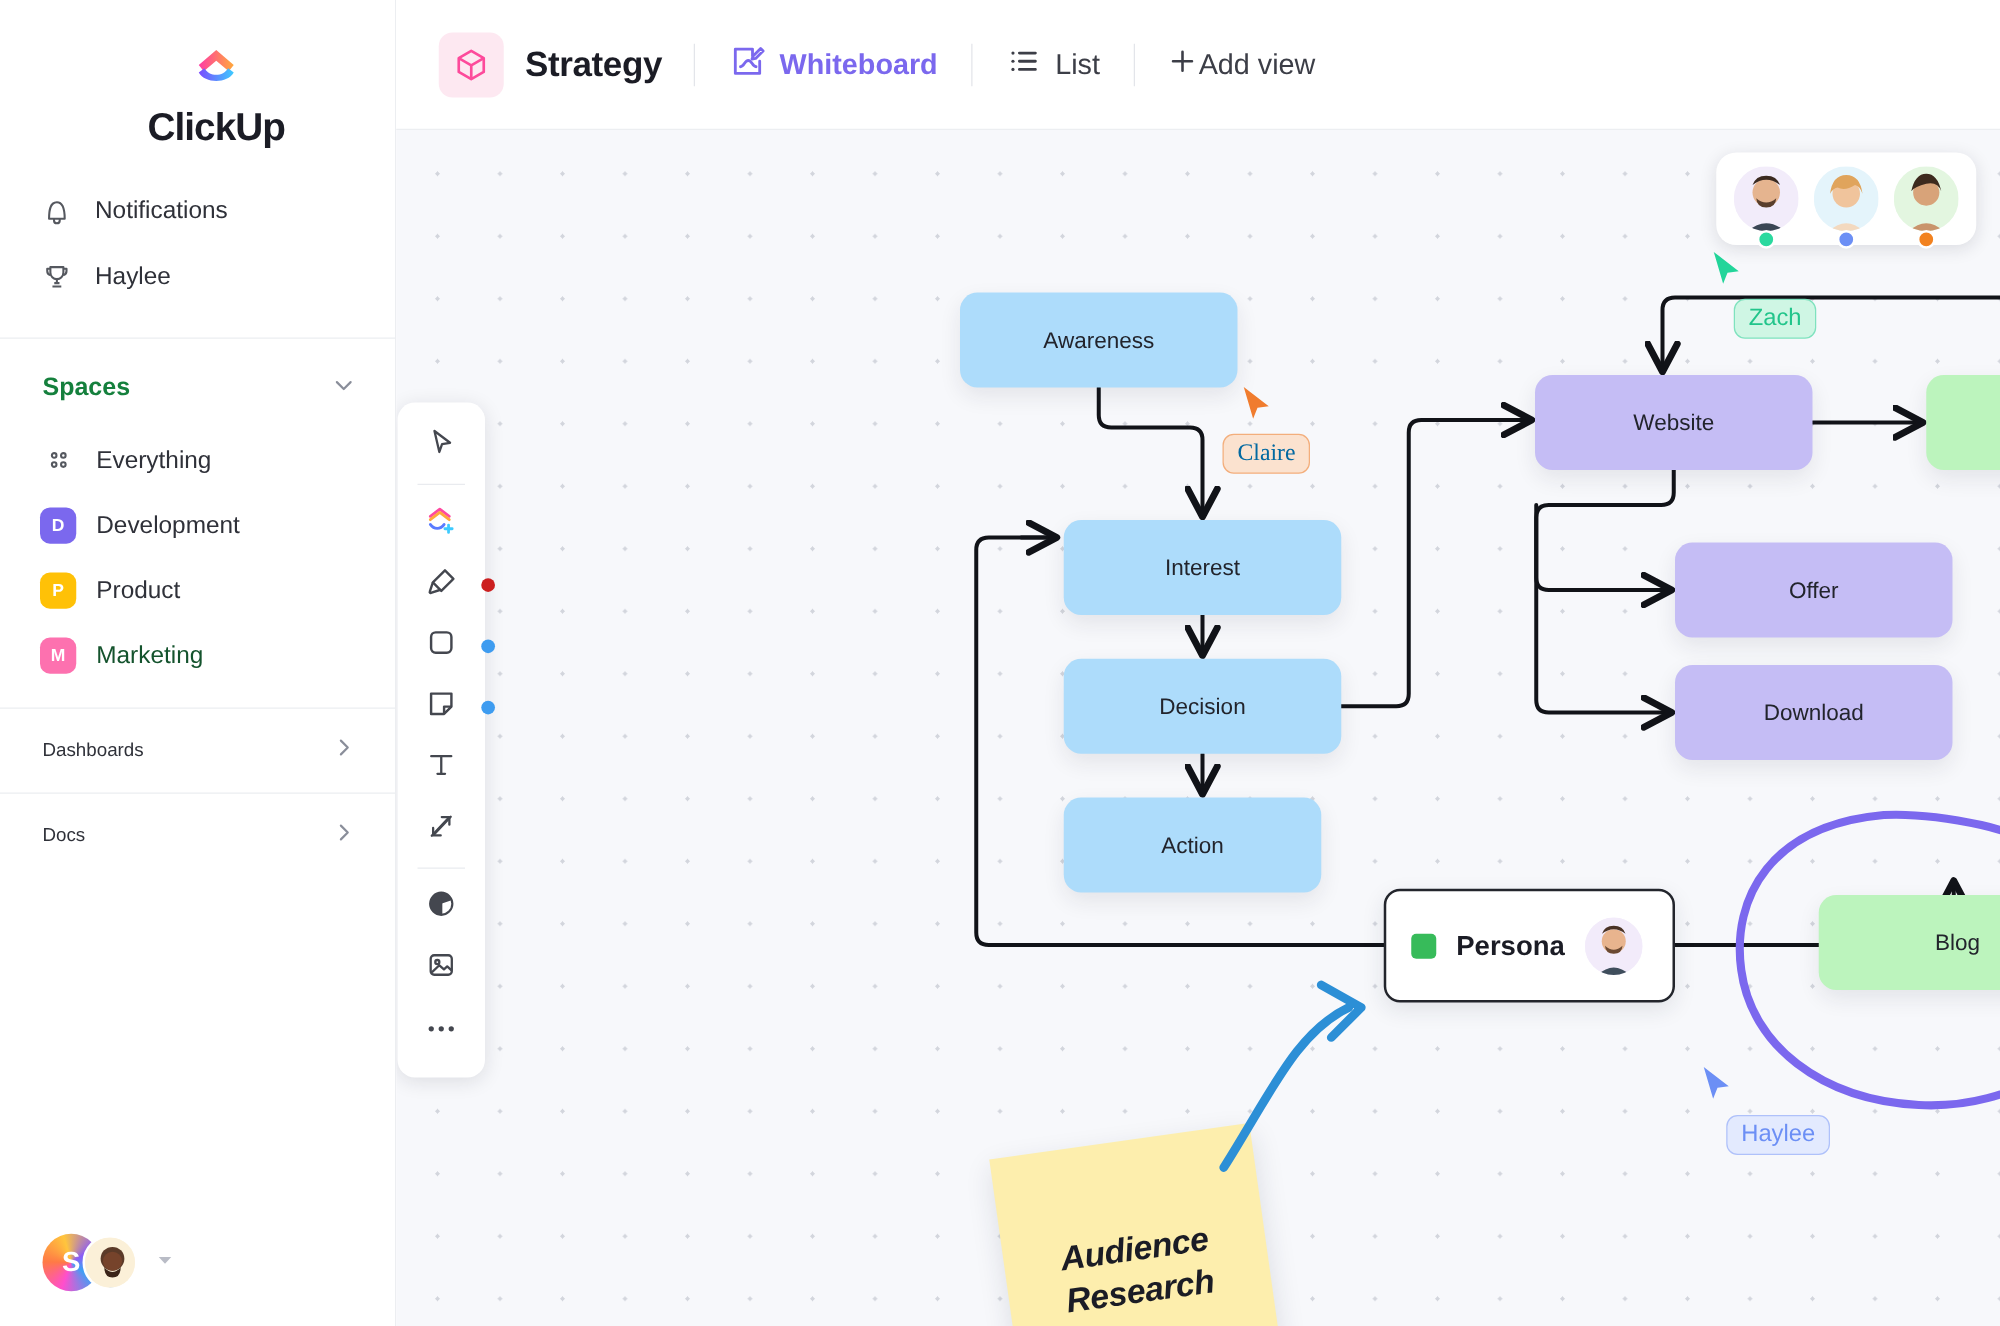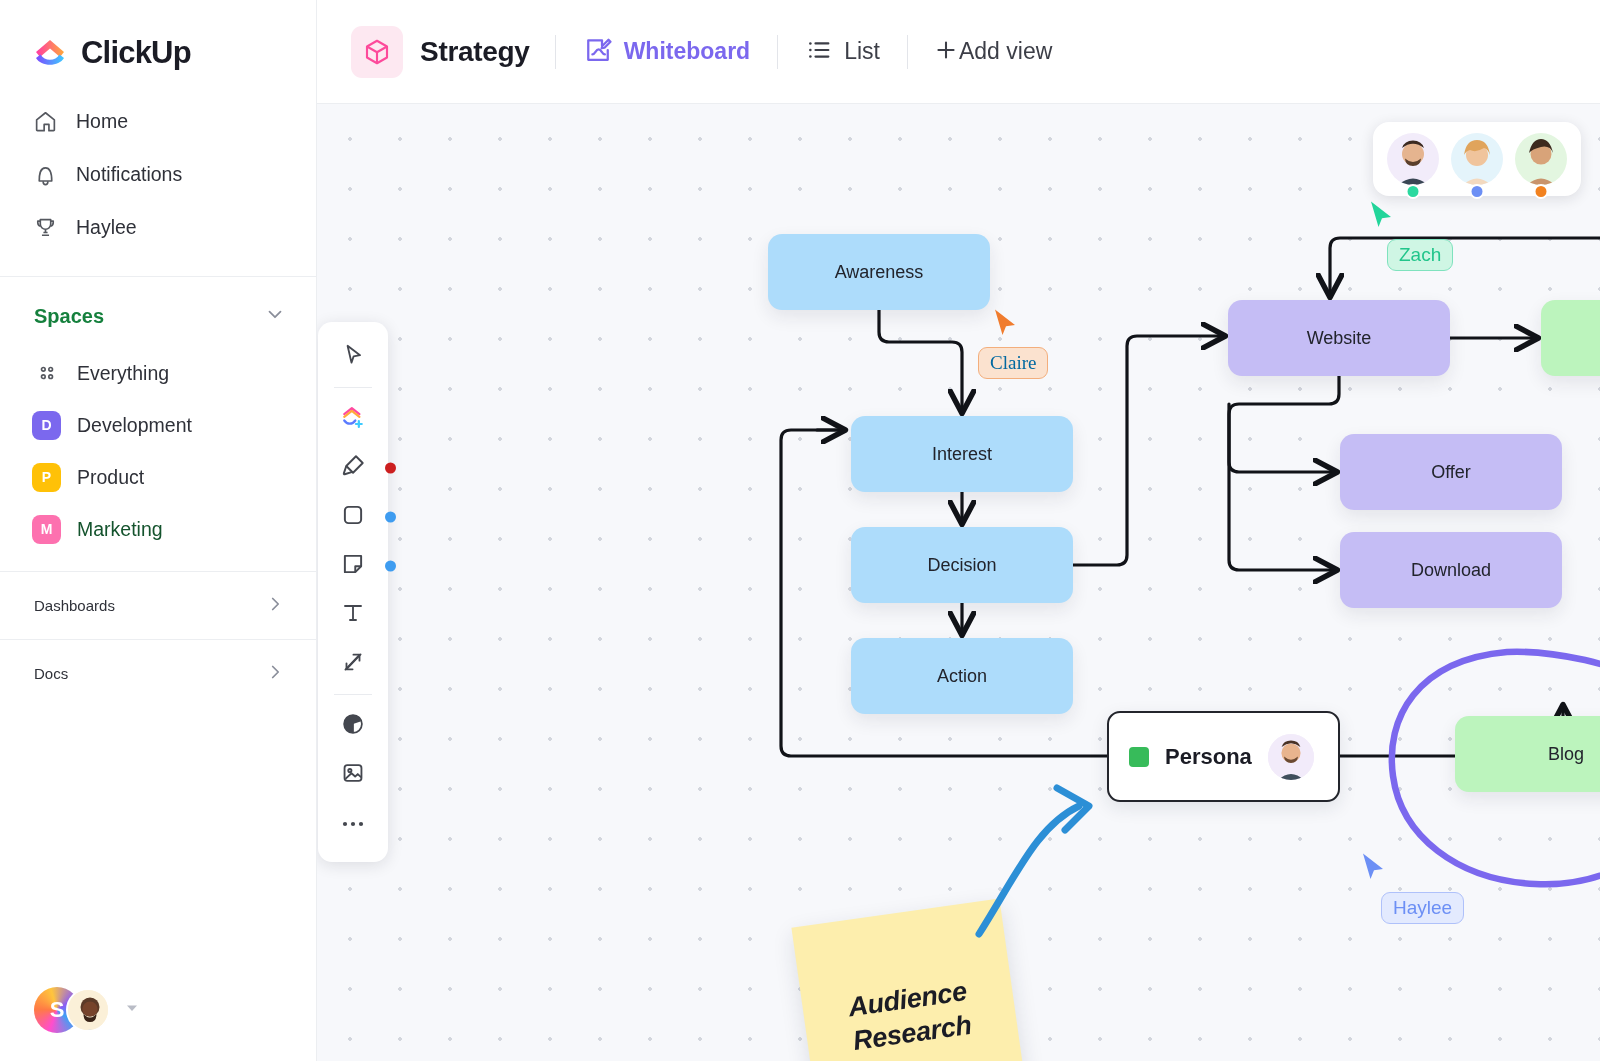--- a/index.html
+++ b/index.html
@@ -20,20 +20,21 @@
   .sidebar {
     width: 317px; height: 1061px;
     background: #ffffff;
     border-right: 1px solid #eceef1;
     position: relative;
     flex: none;
   }
   .brand {
     display: flex; align-items: center; gap: 11px;
     padding: 33px 0 0 30px;
+    flex-direction: column;
   }
   .brand-logo { width: 40px; height: 40px; position: relative; flex: none; }
   .brand-name {
     font-size: 31px; font-weight: bold; color: #1b1c25;
     letter-spacing: -0.8px;
   }
   .nav-top { margin-top: 22px; padding: 0 14px; }
   .nav-item {
     display: flex; align-items: center; gap: 18px;
     height: 53px; padding-left: 18px;
@@ -243,28 +244,20 @@
           <path d="M6 25 C11 34 29 34 34 25 L29.5 21.5 C25.5 28.5 14.5 28.5 10.5 21.5 Z" fill="url(#cuB)"></path>
         </svg>
       </span>
       <span class="brand-name">ClickUp</span>
     </div>
 
     <nav class="nav-top">
       <div class="nav-item">
         <span class="nav-ico">
           <svg width="25" height="25" viewBox="0 0 24 24" fill="none" stroke="#55585f" stroke-width="1.6" stroke-linejoin="round">
-            <path d="M3.5 10.5 L12 3.6 L20.5 10.5 V20 a0.8 0.8 0 0 1-.8.8h-4.4v-6h-4.6v6H4.3a0.8 0.8 0 0 1-.8-.8Z"></path>
-          </svg>
-        </span>
-        <span class="nav-label">Home</span>
-      </div>
-      <div class="nav-item">
-        <span class="nav-ico">
-          <svg width="25" height="25" viewBox="0 0 24 24" fill="none" stroke="#55585f" stroke-width="1.6" stroke-linejoin="round">
             <path d="M6 18.2 C6 13 6.4 5.6 12 5.6 S18 13 18 18.2Z"></path>
             <path d="M9.8 18.4 v1.1 a2.2 2.2 0 0 0 4.4 0 v-1.1"></path>
           </svg>
         </span>
         <span class="nav-label">Notifications</span>
       </div>
       <div class="nav-item">
         <span class="nav-ico">
           <svg width="25" height="25" viewBox="0 0 24 24" fill="none" stroke="#55585f" stroke-width="1.6" stroke-linejoin="round">
             <path d="M7 4.5h10v4.2a5 5 0 0 1-10 0Z"></path>
@@ -557,21 +550,21 @@
 
       <div class="node" style="left:451px;top:130px;width:222px;height:76px;background:#ADDCFB">
         <span>Awareness</span>
       </div>
       <div class="node" style="left:534px;top:312px;width:222px;height:76px;background:#ADDCFB">
         <span>Interest</span>
       </div>
       <div class="node" style="left:534px;top:423px;width:222px;height:76px;background:#ADDCFB">
         <span>Decision</span>
       </div>
-      <div class="node" style="left:534px;top:534px;width:222px;height:76px;background:#ADDCFB">
+      <div class="node" style="left:534px;top:534px;width:206px;height:76px;background:#ADDCFB">
         <span>Action</span>
       </div>
       <div class="node" style="left:911px;top:196px;width:222px;height:76px;background:#C5BDF5">
         <span>Website</span>
       </div>
       <div class="node" style="left:1224px;top:196px;width:222px;height:76px;background:#BCF4BD">
         
       </div>
       <div class="node" style="left:1023px;top:330px;width:222px;height:76px;background:#C5BDF5">
         <span>Offer</span>

